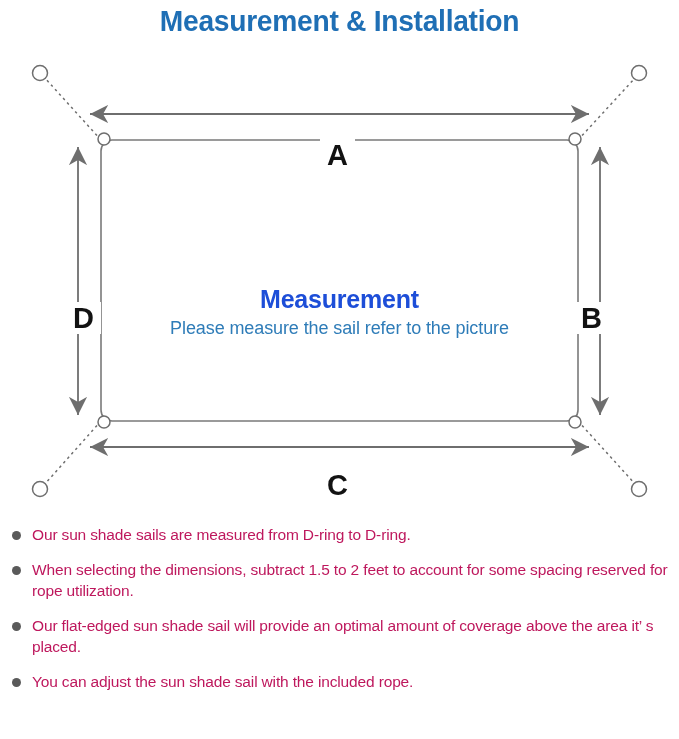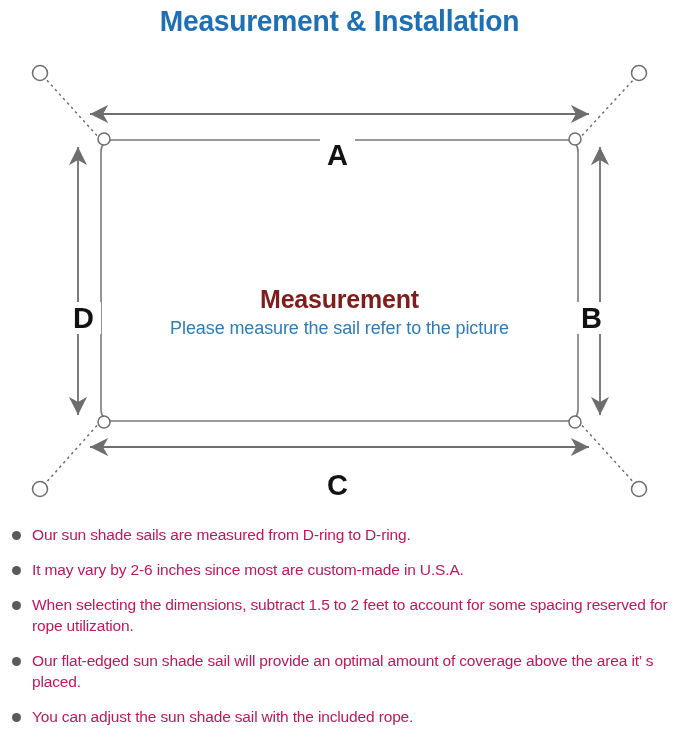--- a/index.html
+++ b/index.html
@@ -50,21 +50,21 @@
     position: absolute;
     left: 0;
     top: 240px;
     width: 679px;
     text-align: center;
     pointer-events: none;
   }
   #center-label .measure-head {
     font-size: 25px;
     font-weight: bold;
-    color: #7f1d1d;
+    color: #1d4ed8;
     line-height: 30px;
     letter-spacing: -0.2px;
   }
   #center-label .measure-sub {
     font-size: 18px;
     color: #2E7CB8;
     line-height: 22px;
     letter-spacing: -0.1px;
     padding-top: 3px;
   }
@@ -164,24 +164,20 @@
   </div>
 </div>
 
 <div id="notes">
   <div class="note-item">
     <span class="bullet"></span>
     <span>Our sun shade sails are measured from D-ring to D-ring.</span>
   </div>
   <div class="note-item">
     <span class="bullet"></span>
-    <span>It may vary by 2-6 inches since most are custom-made in U.S.A.</span>
-  </div>
-  <div class="note-item">
-    <span class="bullet"></span>
     <span>When selecting the dimensions, subtract 1.5 to 2 feet to account for some spacing reserved for rope utilization.</span>
   </div>
   <div class="note-item">
     <span class="bullet"></span>
     <span>Our flat-edged sun shade sail will provide an optimal amount of coverage above the area it’ s placed.</span>
   </div>
   <div class="note-item">
     <span class="bullet"></span>
     <span>You can adjust the sun shade sail with the included rope.</span>
   </div>

